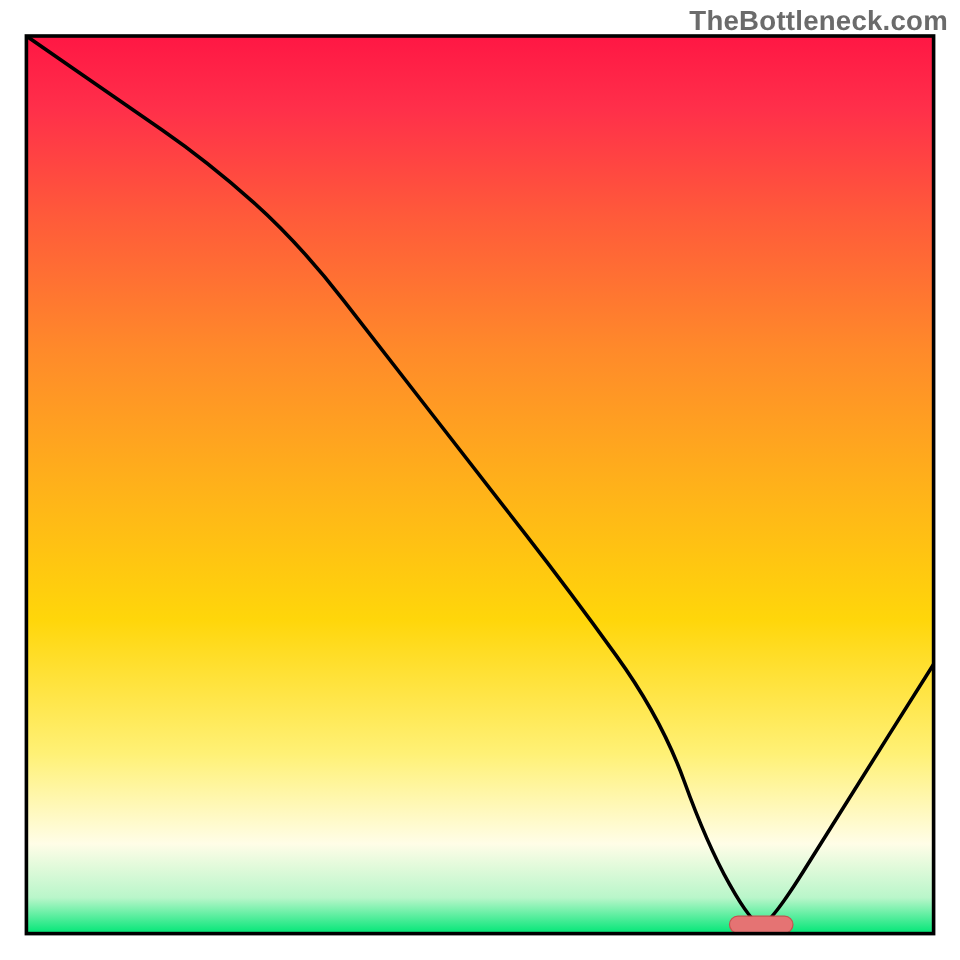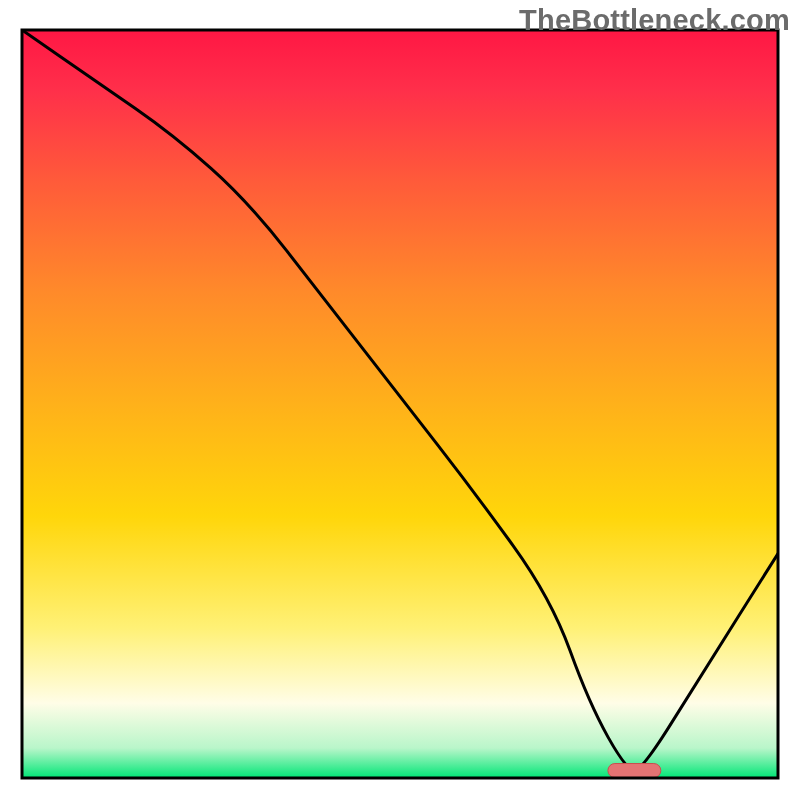--- a/index.html
+++ b/index.html
@@ -12,21 +12,21 @@
   }
   .wrap {
     position: relative;
     width: 800px;
     height: 800px;
   }
   .watermark {
     position: absolute;
     top: 4px;
     right: 10px;
-    font-size: 29px;
+    font-size: 23px;
     font-weight: 600;
     color: #6b6b6b;
     letter-spacing: 0.2px;
     user-select: none;
     margin-left: 40px;
   }
   svg {
     display: block;
   }
 </style>

